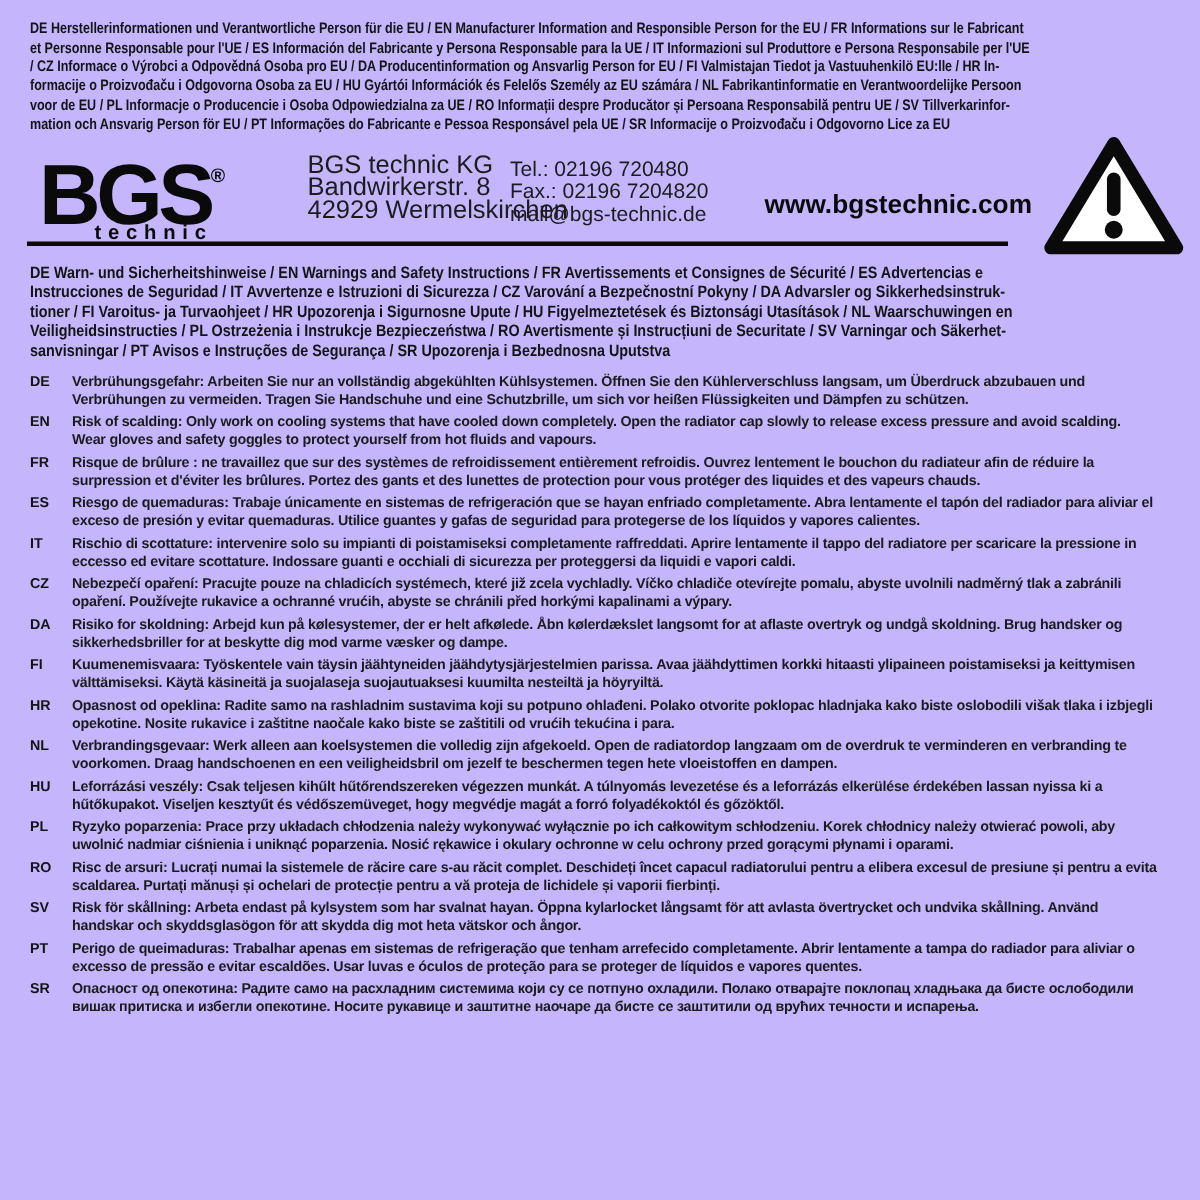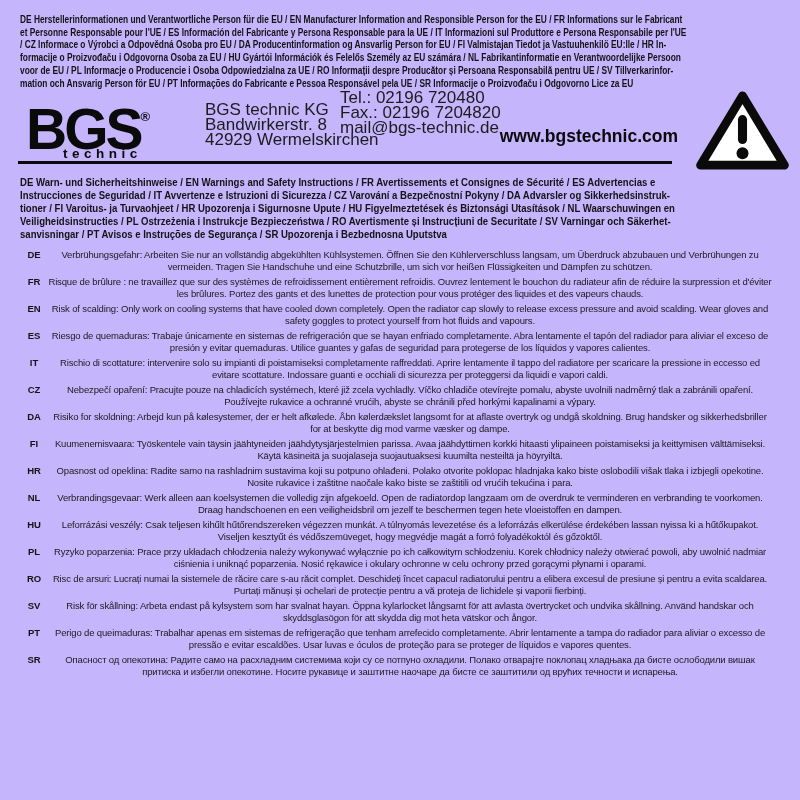--- a/index.html
+++ b/index.html
@@ -9,35 +9,35 @@
   
   .man-header{position:absolute;left:20px;top:14px;transform:scaleX(0.82);transform-origin:0 0;}
   .mh-line{white-space:nowrap;font-weight:bold;font-size:10.2px;line-height:12.7px;color:#141414;}
 
   
   .logo{position:absolute;left:26px;top:88px;width:160px;}
   .logo-bgs{font-size:57px;font-weight:bold;letter-spacing:-3px;line-height:58px;color:#0a0a0a;}
   .logo-reg{font-size:13px;vertical-align:28px;letter-spacing:0;}
   .logo-technic{font-size:13.5px;font-weight:bold;letter-spacing:4.5px;margin-left:37px;margin-top:-12px;color:#0a0a0a;}
   .addr{position:absolute;left:205px;top:102px;font-size:17px;line-height:15px;color:#1c1c1c;}
-  .tel{position:absolute;left:340px;top:90px;font-size:17px;line-height:15px;color:#1c1c1c;}
-  .website{position:absolute;right:122px;top:126px;font-size:17.5px;font-weight:bold;color:#0a0a0a;}
+  .tel{position:absolute;left:340px;top:105px;font-size:14px;line-height:15px;color:#1c1c1c;}
+  .website{position:absolute;right:112px;top:126px;font-size:17.5px;font-weight:bold;color:#0a0a0a;}
   .warn-triangle{position:absolute;left:694px;top:89px;}
 
   .divider{position:absolute;left:18px;top:161px;width:654px;height:3px;background:#0a0a0a;}
 
   
   .safety-header{position:absolute;left:20px;top:176px;transform:scaleX(0.87);transform-origin:0 0;}
   .sh-line{white-space:nowrap;font-weight:bold;font-size:11px;line-height:13px;color:#141414;}
 
   
-  .warnings{position:absolute;left:20px;top:249px;width:762px;text-align:center;}
+  .warnings{position:absolute;left:20px;top:249px;width:762px;}
   .w-row{display:flex;margin-bottom:3.2px;}
   .w-code{flex:0 0 28px;width:28px;font-weight:bold;font-size:9.5px;line-height:11.9px;color:#141414;}
-  .w-text{flex:1;font-size:9.5px;line-height:11.9px;letter-spacing:-0.15px;padding-right:10px;color:#1b1b1b;}
+  .w-text{flex:1;font-size:9.5px;line-height:11.9px;letter-spacing:-0.15px;padding-right:10px;color:#1b1b1b;font-weight:bold;}
 </style>
 </head>
 <body>
 
 <div class="page">
 
   <div class="man-header">
     <div class="mh-line">DE Herstellerinformationen und Verantwortliche Person für die EU / EN Manufacturer Information and Responsible Person for the EU / FR Informations sur le Fabricant</div>
     <div class="mh-line">et Personne Responsable pour l'UE / ES Información del Fabricante y Persona Responsable para la UE / IT Informazioni sul Produttore e Persona Responsabile per l'UE</div>
     <div class="mh-line">/ CZ Informace o Výrobci a Odpovědná Osoba pro EU / DA Producentinformation og Ansvarlig Person for EU / FI Valmistajan Tiedot ja Vastuuhenkilö EU:lle / HR In-</div>
@@ -82,26 +82,26 @@
     <div class="sh-line">Veiligheidsinstructies / PL Ostrzeżenia i Instrukcje Bezpieczeństwa / RO Avertismente și Instrucțiuni de Securitate / SV Varningar och Säkerhet-</div>
     <div class="sh-line">sanvisningar / PT Avisos e Instruções de Segurança / SR Upozorenja i Bezbednosna Uputstva</div>
   </div>
 
   <div class="warnings">
     <div class="w-row">
         <span class="w-code">DE</span>
         <span class="w-text">Verbrühungsgefahr: Arbeiten Sie nur an vollständig abgekühlten Kühlsystemen. Öffnen Sie den Kühlerverschluss langsam, um Überdruck abzubauen und Verbrühungen zu vermeiden. Tragen Sie Handschuhe und eine Schutzbrille, um sich vor heißen Flüssigkeiten und Dämpfen zu schützen.</span>
       </div>
     <div class="w-row">
+        <span class="w-code">EN</span>
+        <span class="w-text">Risk of scalding: Only work on cooling systems that have cooled down completely. Open the radiator cap slowly to release excess pressure and avoid scalding. Wear gloves and safety goggles to protect yourself from hot fluids and vapours.</span>
+      </div>
+    <div class="w-row">
         <span class="w-code">FR</span>
         <span class="w-text">Risque de brûlure : ne travaillez que sur des systèmes de refroidissement entièrement refroidis. Ouvrez lentement le bouchon du radiateur afin de réduire la surpression et d'éviter les brûlures. Portez des gants et des lunettes de protection pour vous protéger des liquides et des vapeurs chauds.</span>
-      </div>
-    <div class="w-row">
-        <span class="w-code">EN</span>
-        <span class="w-text">Risk of scalding: Only work on cooling systems that have cooled down completely. Open the radiator cap slowly to release excess pressure and avoid scalding. Wear gloves and safety goggles to protect yourself from hot fluids and vapours.</span>
       </div>
     <div class="w-row">
         <span class="w-code">ES</span>
         <span class="w-text">Riesgo de quemaduras: Trabaje únicamente en sistemas de refrigeración que se hayan enfriado completamente. Abra lentamente el tapón del radiador para aliviar el exceso de presión y evitar quemaduras. Utilice guantes y gafas de seguridad para protegerse de los líquidos y vapores calientes.</span>
       </div>
     <div class="w-row">
         <span class="w-code">IT</span>
         <span class="w-text">Rischio di scottature: intervenire solo su impianti di poistamiseksi completamente raffreddati. Aprire lentamente il tappo del radiatore per scaricare la pressione in eccesso ed evitare scottature. Indossare guanti e occhiali di sicurezza per proteggersi da liquidi e vapori caldi.</span>
       </div>
     <div class="w-row">

